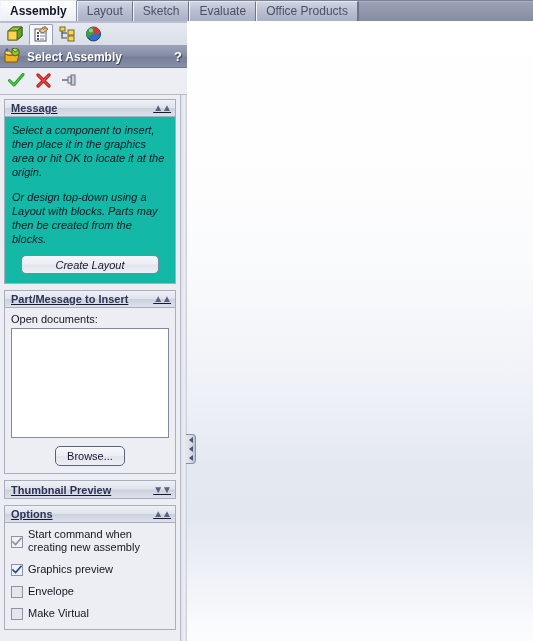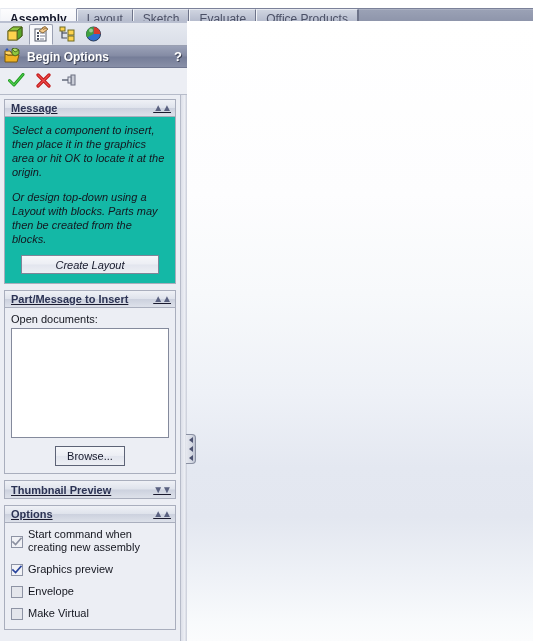--- a/index.html
+++ b/index.html
@@ -21,21 +21,21 @@
   #app {
     position: absolute;
     inset: 0;
     width: 533px;
     height: 641px;
   }
 
   
   #cmd-tabs {
     position: absolute;
-    left: 0; top: 8px;
+    left: 0; top: 0;
     width: 533px; height: 21px;
     background: #7b8199;
     display: flex;
     align-items: flex-end;
     box-sizing: border-box;
   }
   .cmd-tab {
     height: 20px;
     line-height: 19px;
     padding: 0 9px;
@@ -255,21 +255,21 @@
   .msg-gap { height: 11px; }
 
   .btn {
     display: inline-flex;
     align-items: center;
     justify-content: center;
     font-size: 11px;
     color: #15182a;
     background: linear-gradient(to bottom, #f6f7fa 0%, #eceef4 48%, #e2e5ee 52%, #edeff4 100%);
     border: 1px solid #7f8598;
-    border-radius: 0;
+    border-radius: 5px;
     box-sizing: border-box;
     cursor: default;
   }
   #create-layout-btn {
     width: 138px;
     height: 19px;
     margin: 9px auto 1px auto;
     display: flex;
   }
 
@@ -421,21 +421,21 @@
     <div id="pm-title">
       <span>
         <svg width="18" height="16" viewBox="0 0 18 16">
           <path d="M1 6 L1 14 L13 14 L15 7 L4 7 Z" fill="#f0b323" stroke="#7a5a10" stroke-width="1"></path>
           <path d="M1 6 L1 3 L6 3 L7.5 5 L12 5 L12 7 L4 7 Z" fill="#ffd467" stroke="#7a5a10" stroke-width="1"></path>
           <polygon points="8,1 11,0 15,2 15,6 11,8 8,6" fill="#8ec63f" stroke="#3c5a18" stroke-width="0.8"></polygon>
           <polygon points="11,0 15,2 11,4 8,1" fill="#b6e06e" stroke="#3c5a18" stroke-width="0.8"></polygon>
           <path d="M3 3 L3 0.5 M3 0.5 L1.8 2 M3 0.5 L4.2 2" stroke="#2f58c0" stroke-width="1.1" fill="none"></path>
         </svg>
       </span>
-      <span id="pm-title-text">Begin Options</span>
+      <span id="pm-title-text">Select Assembly</span>
       <span id="pm-help">?</span>
     </div>
 
     <div id="pm-actions">
       <div class="pm-action">
         <span>
           <svg width="17" height="15" viewBox="0 0 17 15">
             <path d="M1.5 7.5 L6 12 L15 1.5" stroke="#1f9b1f" stroke-width="3" fill="none" stroke-linecap="round" stroke-linejoin="round"></path>
             <path d="M1.5 7.5 L6 12 L15 1.5" stroke="#54d154" stroke-width="1.1" fill="none" stroke-linecap="round" stroke-linejoin="round"></path>
           </svg>

